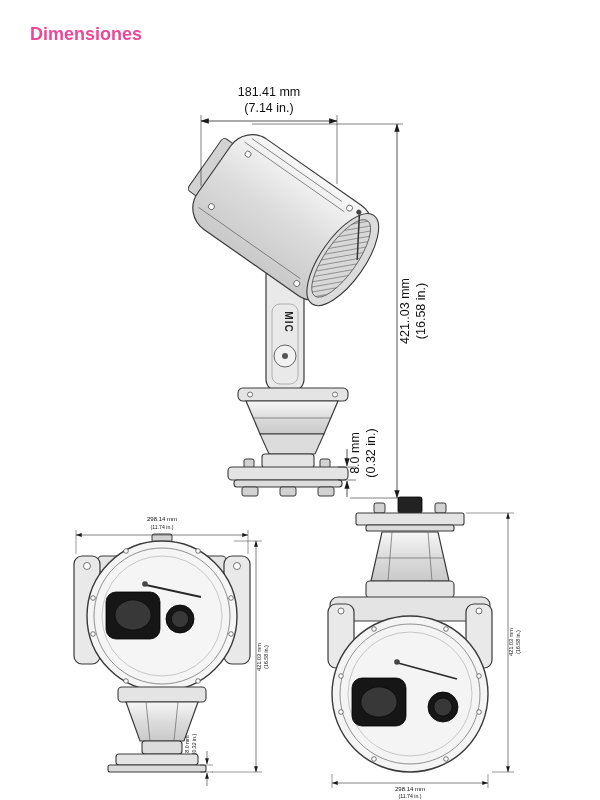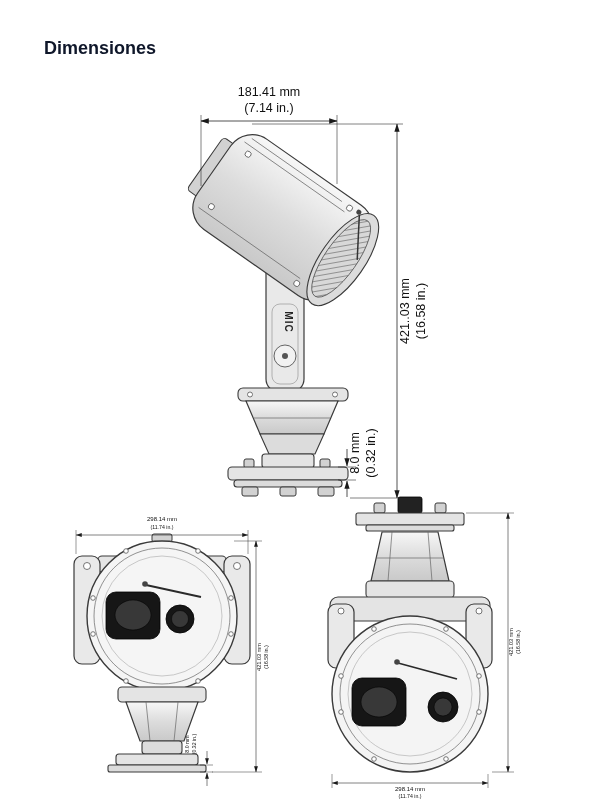--- a/index.html
+++ b/index.html
@@ -1,19 +1,19 @@
 <!DOCTYPE html>
 <html><head>
 <meta charset="utf-8">
 <style>
   html,body{margin:0;padding:0;background:#ffffff;}
   .page{position:relative;width:600px;height:800px;background:#fff;overflow:hidden;
         font-family:"Liberation Sans",sans-serif;}
-  .page-title{position:absolute;left:30px;top:24px;margin:14px;font-size:18px;
-              font-weight:700;color:#0f172a;font-family:"Liberation Sans",sans-serif;}
+  .page-title{position:absolute;left:30px;top:24px;margin:0;font-size:18px;
+              font-weight:700;color:#ec4899;font-family:"Liberation Sans",sans-serif;}
   svg{position:absolute;left:0;top:0;}
 
   
   .p1{fill:#e9e9e9;stroke:#3a3a3a;stroke-width:1.2;}
   .p2{fill:url(#metal);stroke:#3a3a3a;stroke-width:1.2;}
   .p3{fill:#dcdcdc;stroke:#3a3a3a;stroke-width:1.1;}
   .p4{fill:#e4e4e4;stroke:#3a3a3a;stroke-width:1.1;}
   .p5{fill:#d2d2d2;stroke:#3a3a3a;stroke-width:1;}
   .scr{fill:#fff;stroke:#555;stroke-width:.8;}
   .dark{fill:#161616;stroke:#000;stroke-width:.8;}

